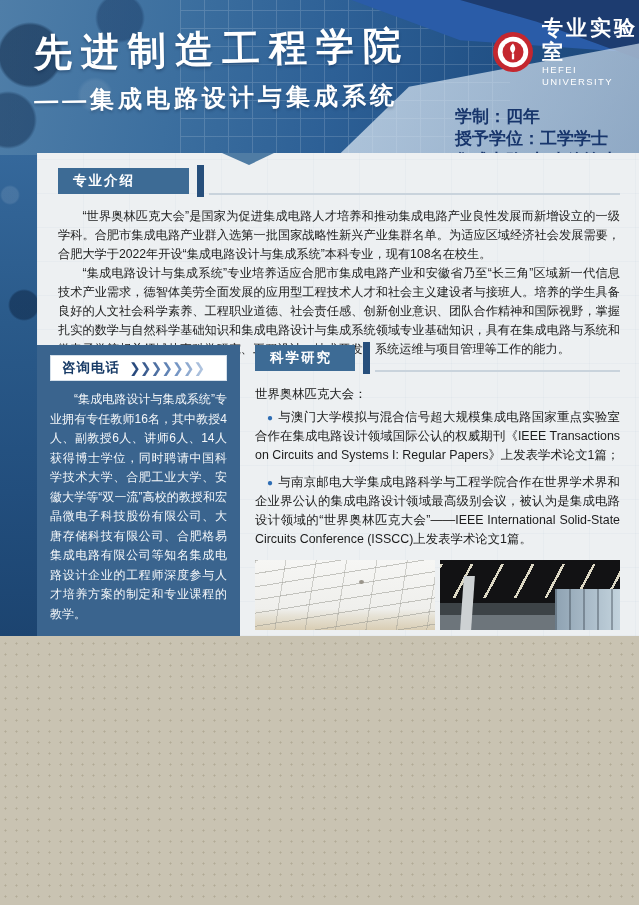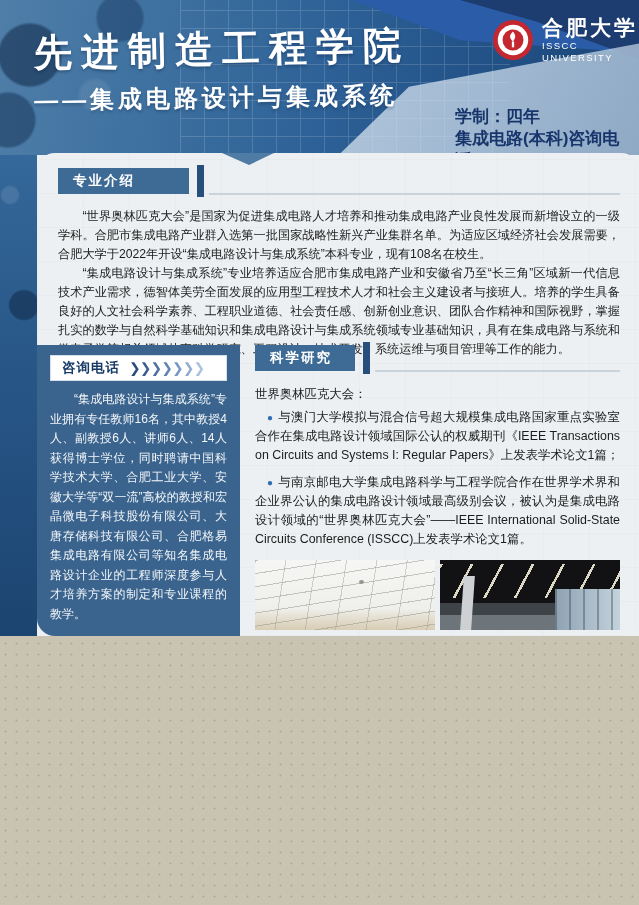--- a/index.html
+++ b/index.html
@@ -61,21 +61,20 @@
       linear-gradient(180deg,#35689b 0%,#2a5a8a 35%,#224e7d 70%,#1c4470 100%);
   }
 
   
   .card{
     position:absolute;left:37px;top:153px;width:602px;height:483px;overflow:hidden;
     background-color:#edf0f2;
     background-image:
       repeating-linear-gradient(0deg, rgba(120,150,180,.05) 0 1px, transparent 1px 34px),
       repeating-linear-gradient(90deg, rgba(120,150,180,.05) 0 1px, transparent 1px 46px);
-    border-radius: 18px;
   }
   .card-notch{
     position:absolute;left:185px;top:0;width:52px;height:12px;background:#4f7ca4;
     clip-path:polygon(0 0,100% 0,52% 100%);
   }
 
   .sec-header{display:flex;align-items:flex-start;height:27px;position:relative;}
   .sec-box{
     height:26px;display:flex;align-items:center;padding-left:15px;box-sizing:border-box;
     background:#3d6b95;color:#fff;font-weight:bold;font-size:13.5px;letter-spacing:2px;flex:none;
@@ -150,27 +149,28 @@
 
     <div class="logo">
       <svg class="seal" viewBox="0 0 40 40">
         <circle cx="20" cy="20" r="19" fill="#c4272f"></circle>
         <circle cx="20" cy="20" r="14.5" fill="#ffffff"></circle>
         <circle cx="20" cy="20" r="10" fill="#c4272f"></circle>
         <path d="M20 12 q3.5 4.5 1.2 7.6 q-1.2 1.6 -1.2 2.6 q-0.2 -1.2 -2 -3 q-2.4 -3.4 2 -7.2 Z" fill="#ffffff"></path>
         <rect x="18.9" y="21.5" width="2.2" height="5.5" fill="#ffffff"></rect>
       </svg>
       <div class="logo-text">
-        <div class="cn">合肥大学</div>
-        <div class="en">ISSCC UNIVERSITY</div>
+        <div class="cn">专业实验室</div>
+        <div class="en">HEFEI UNIVERSITY</div>
       </div>
     </div>
 
     <div class="hero-info">
       <div>学制：四年</div>
+      <div>授予学位：工学学士</div>
       <div>集成电路(本科)咨询电话：</div>
       <div>0551-62158434</div>
     </div>
   </div>
 
   <div class="left-strip"></div>
 
   <div class="card">
     <div class="card-notch"></div>
 

